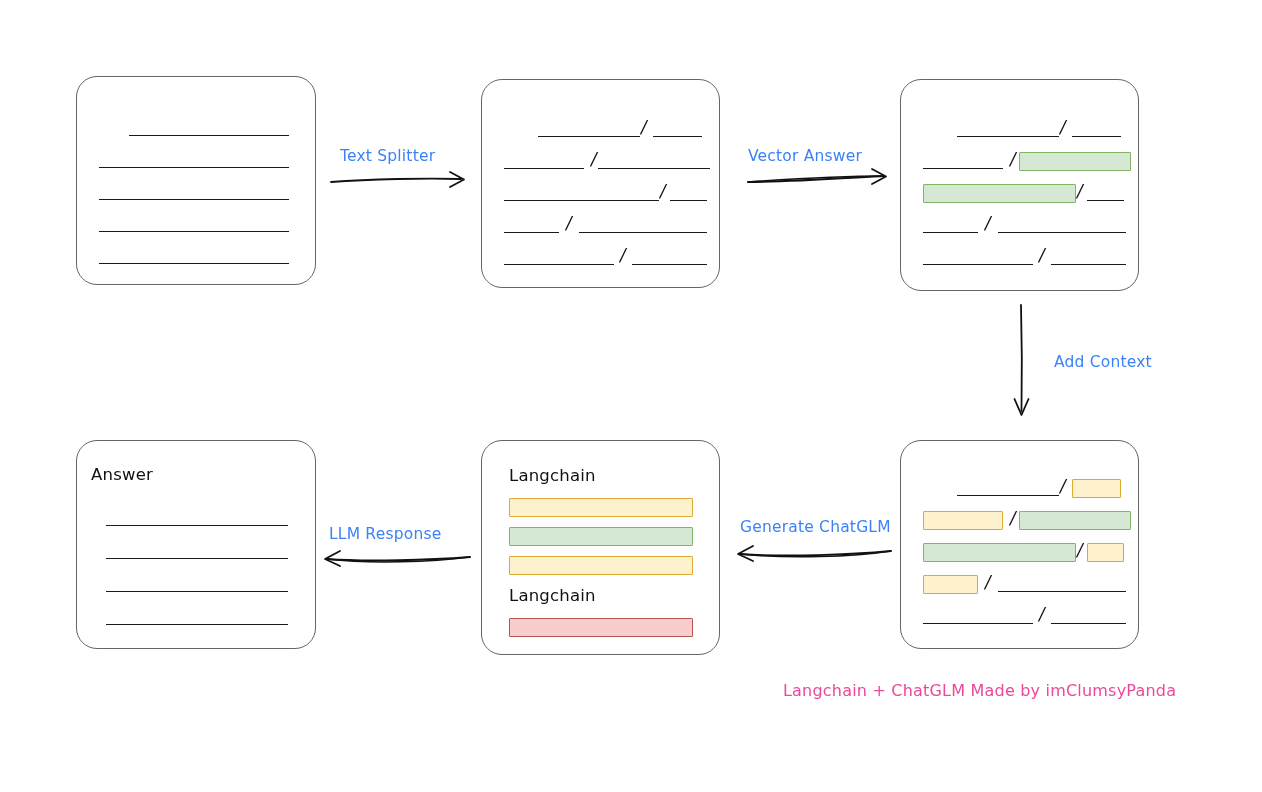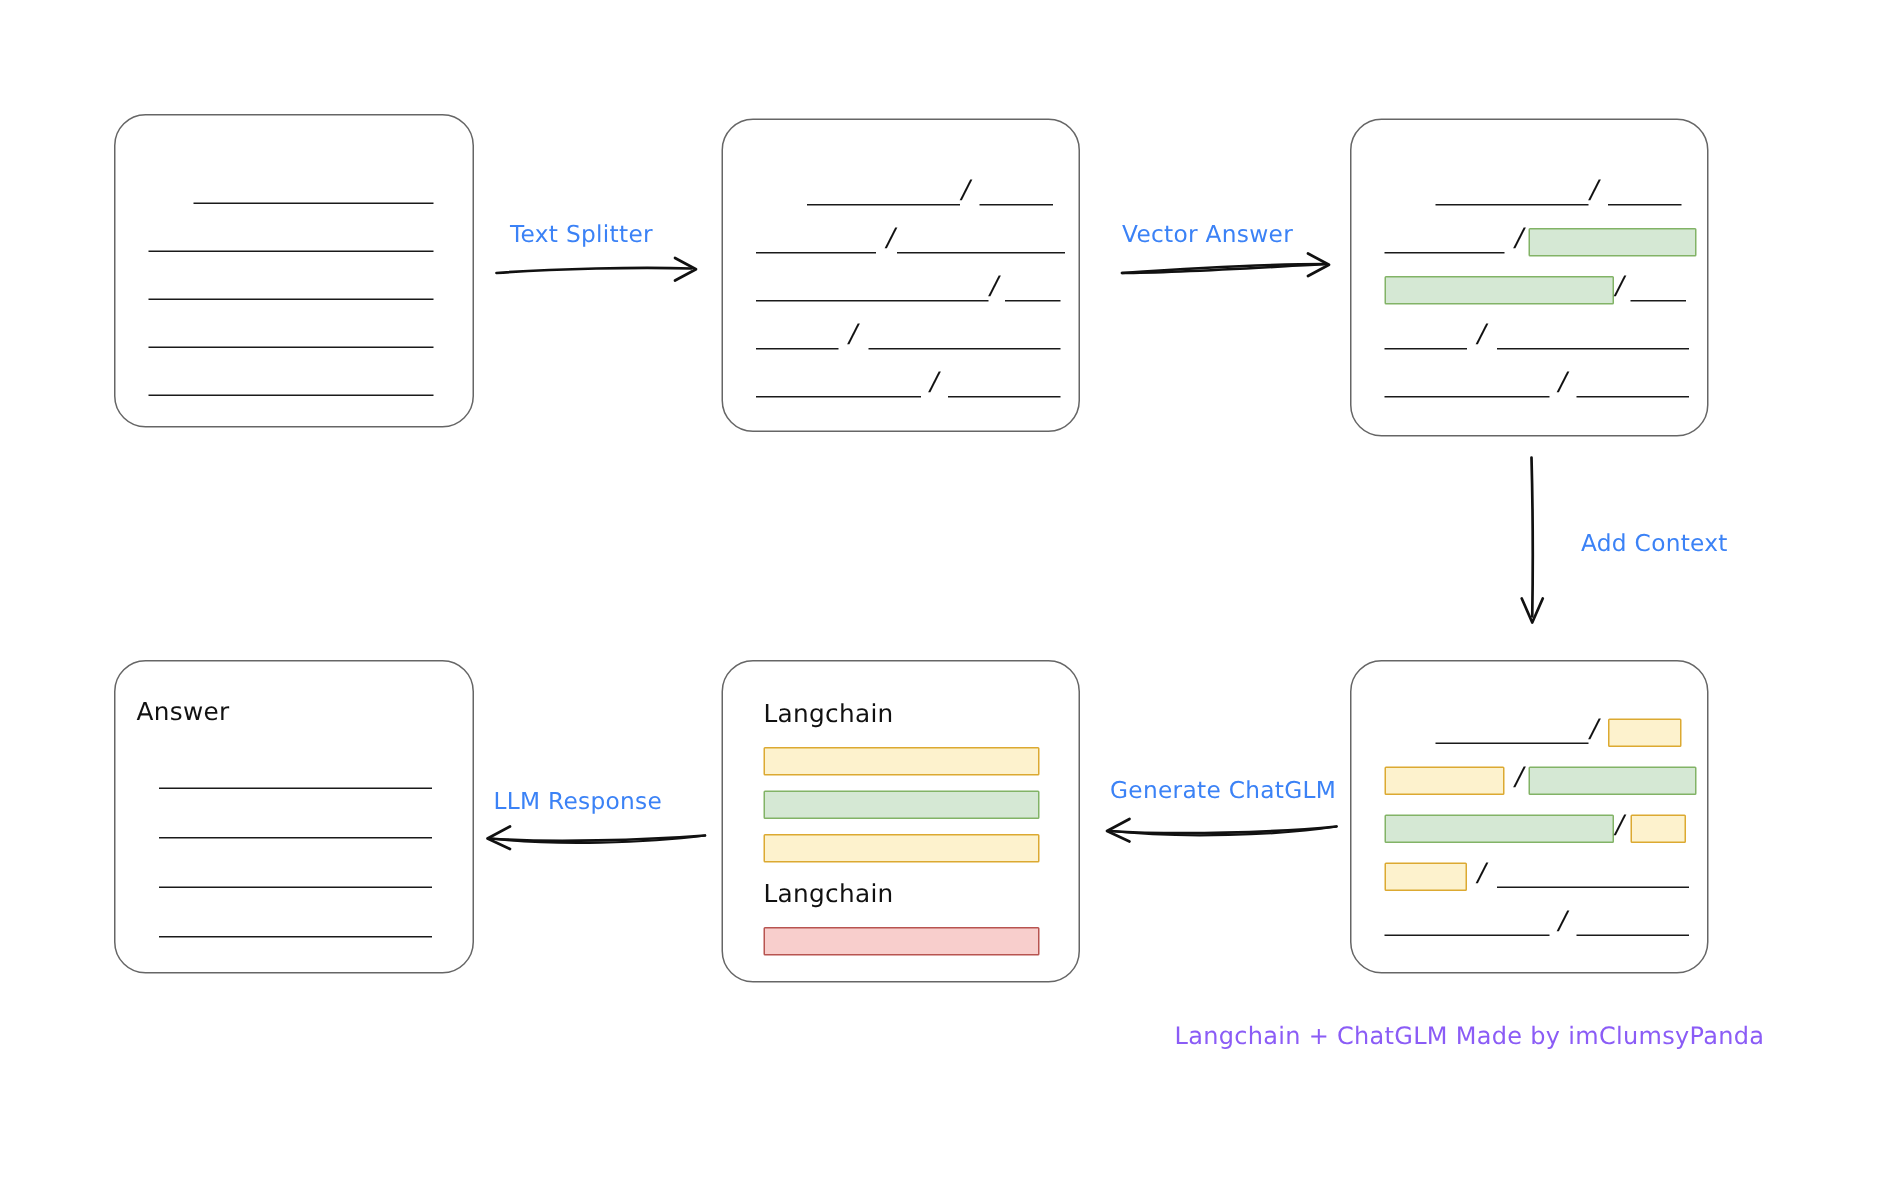--- a/index.html
+++ b/index.html
@@ -88,21 +88,21 @@
     letter-spacing: 0.2px;
   }
   .arrow-svg {
     position: absolute;
     overflow: visible;
   }
   
   .footer-note {
     position: absolute;
     font-size: 16px;
-    color: #8b5cf6;
+    color: #ec4899;
     white-space: nowrap;
     letter-spacing: 0.2px;
   }
 </style>
 </head>
 <body>
 
 <div id="canvas">
 
   <div class="card" style="left:76px; top:76px; width:240px; height:209px;">

